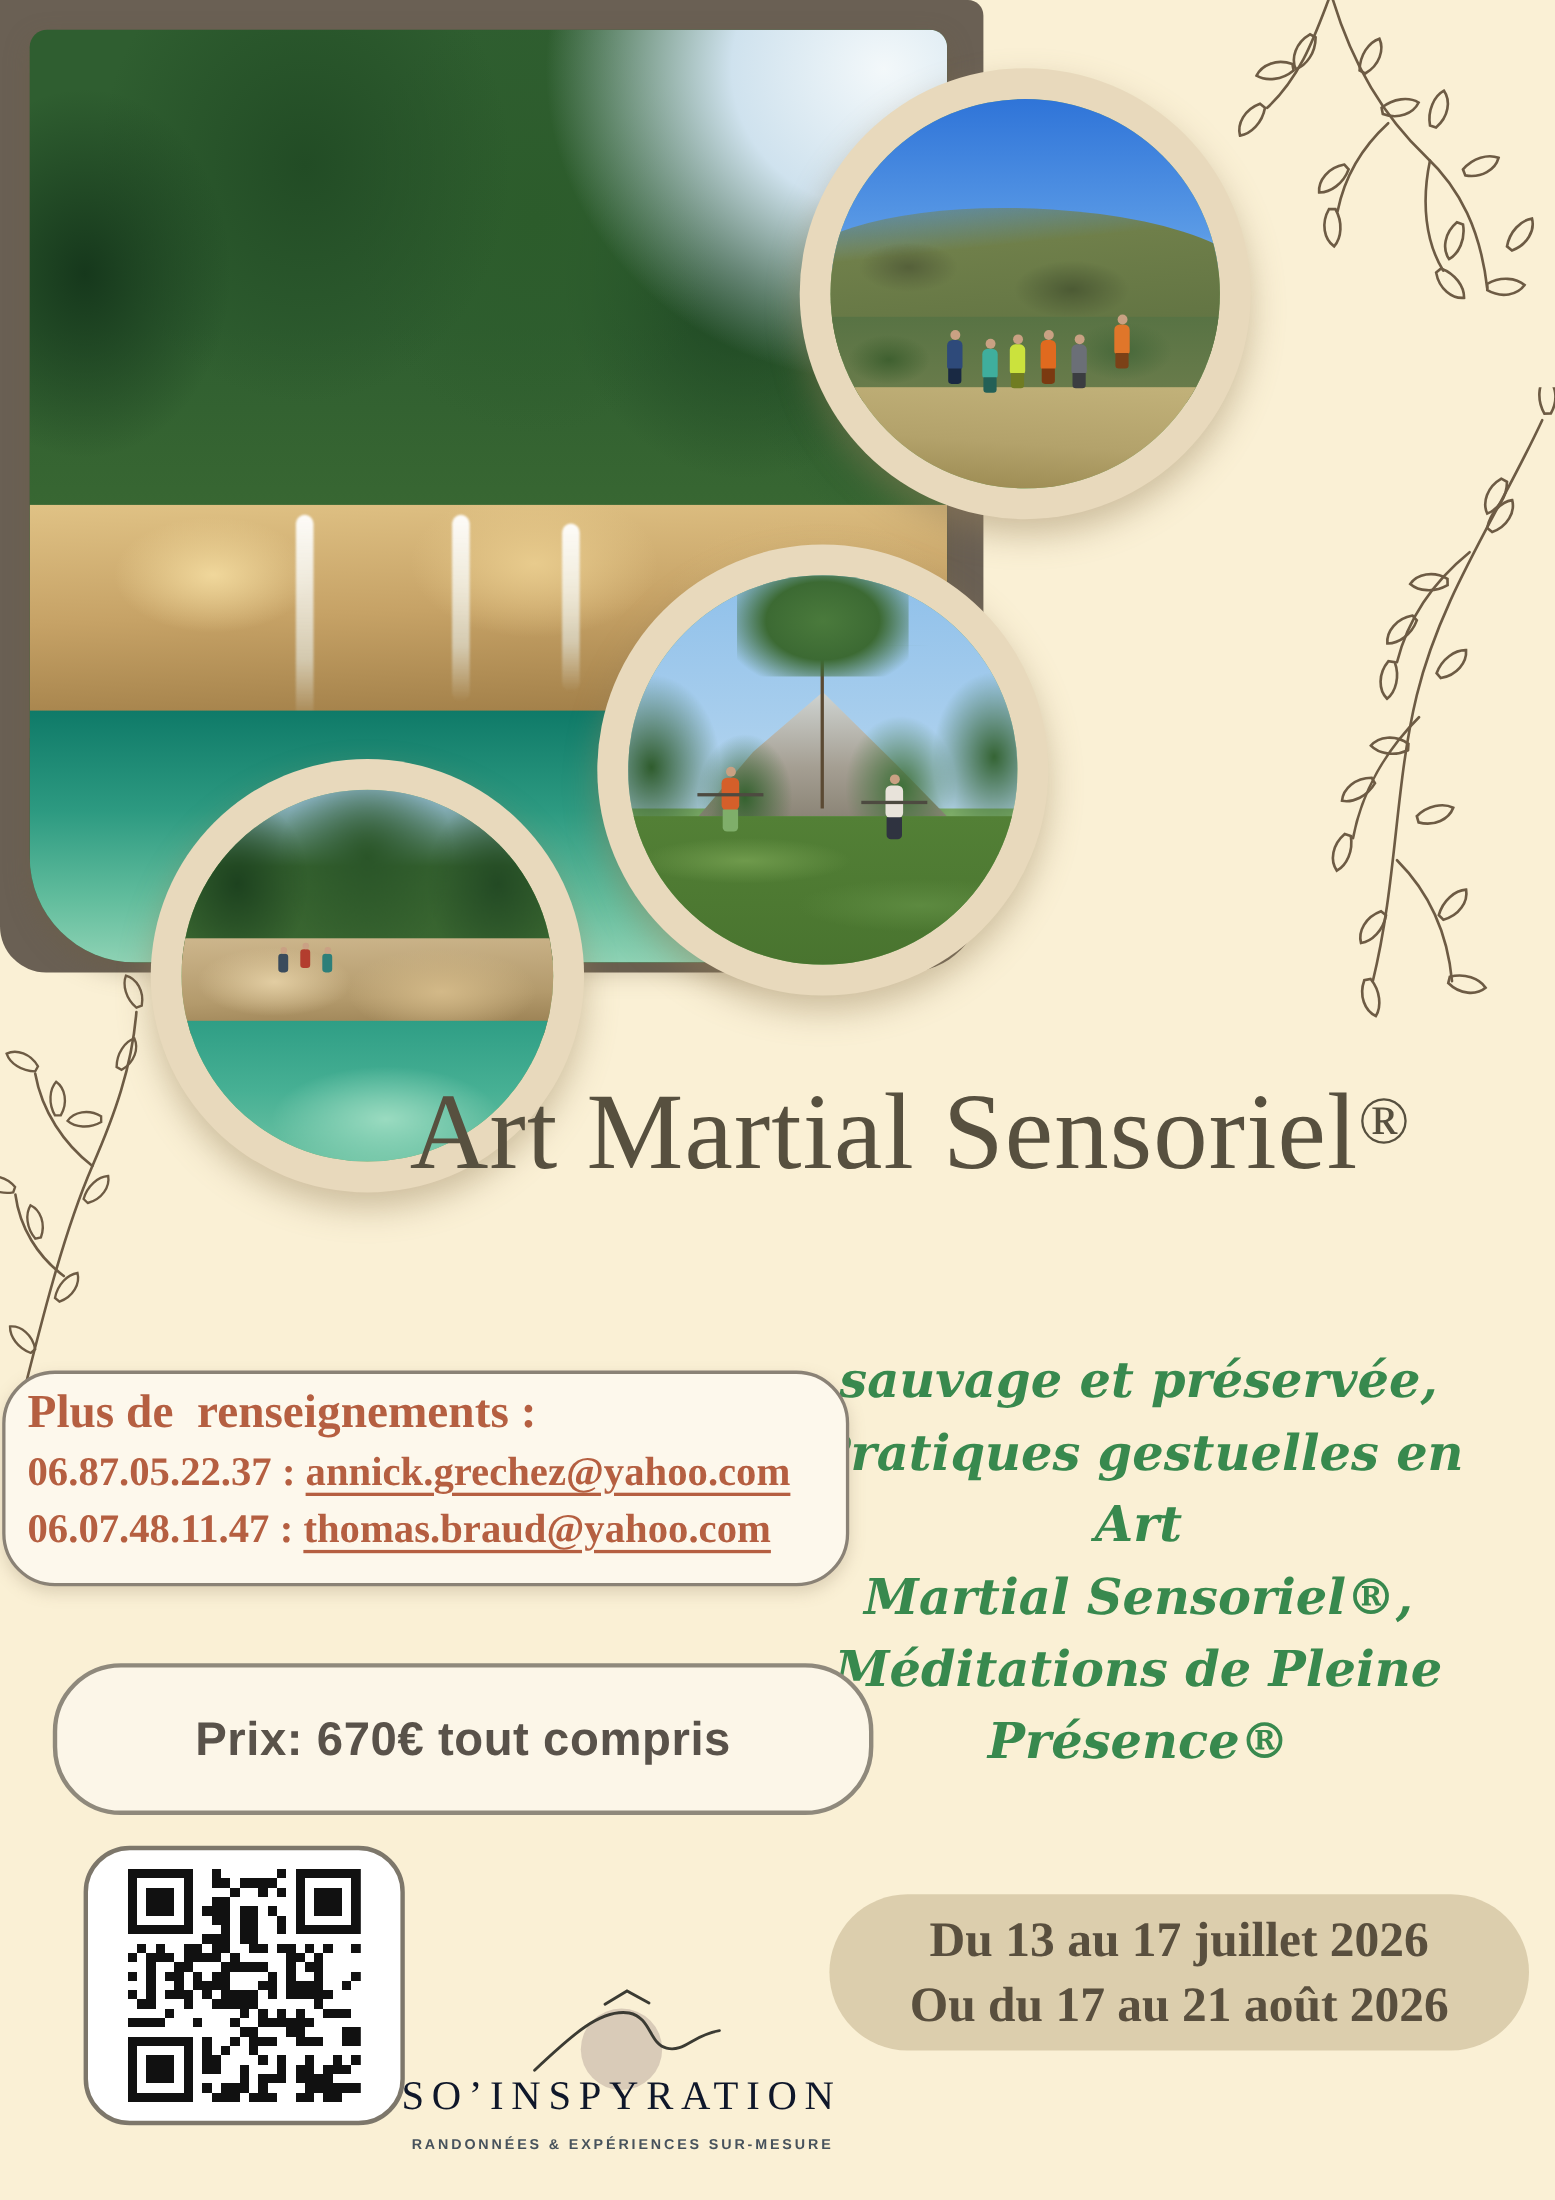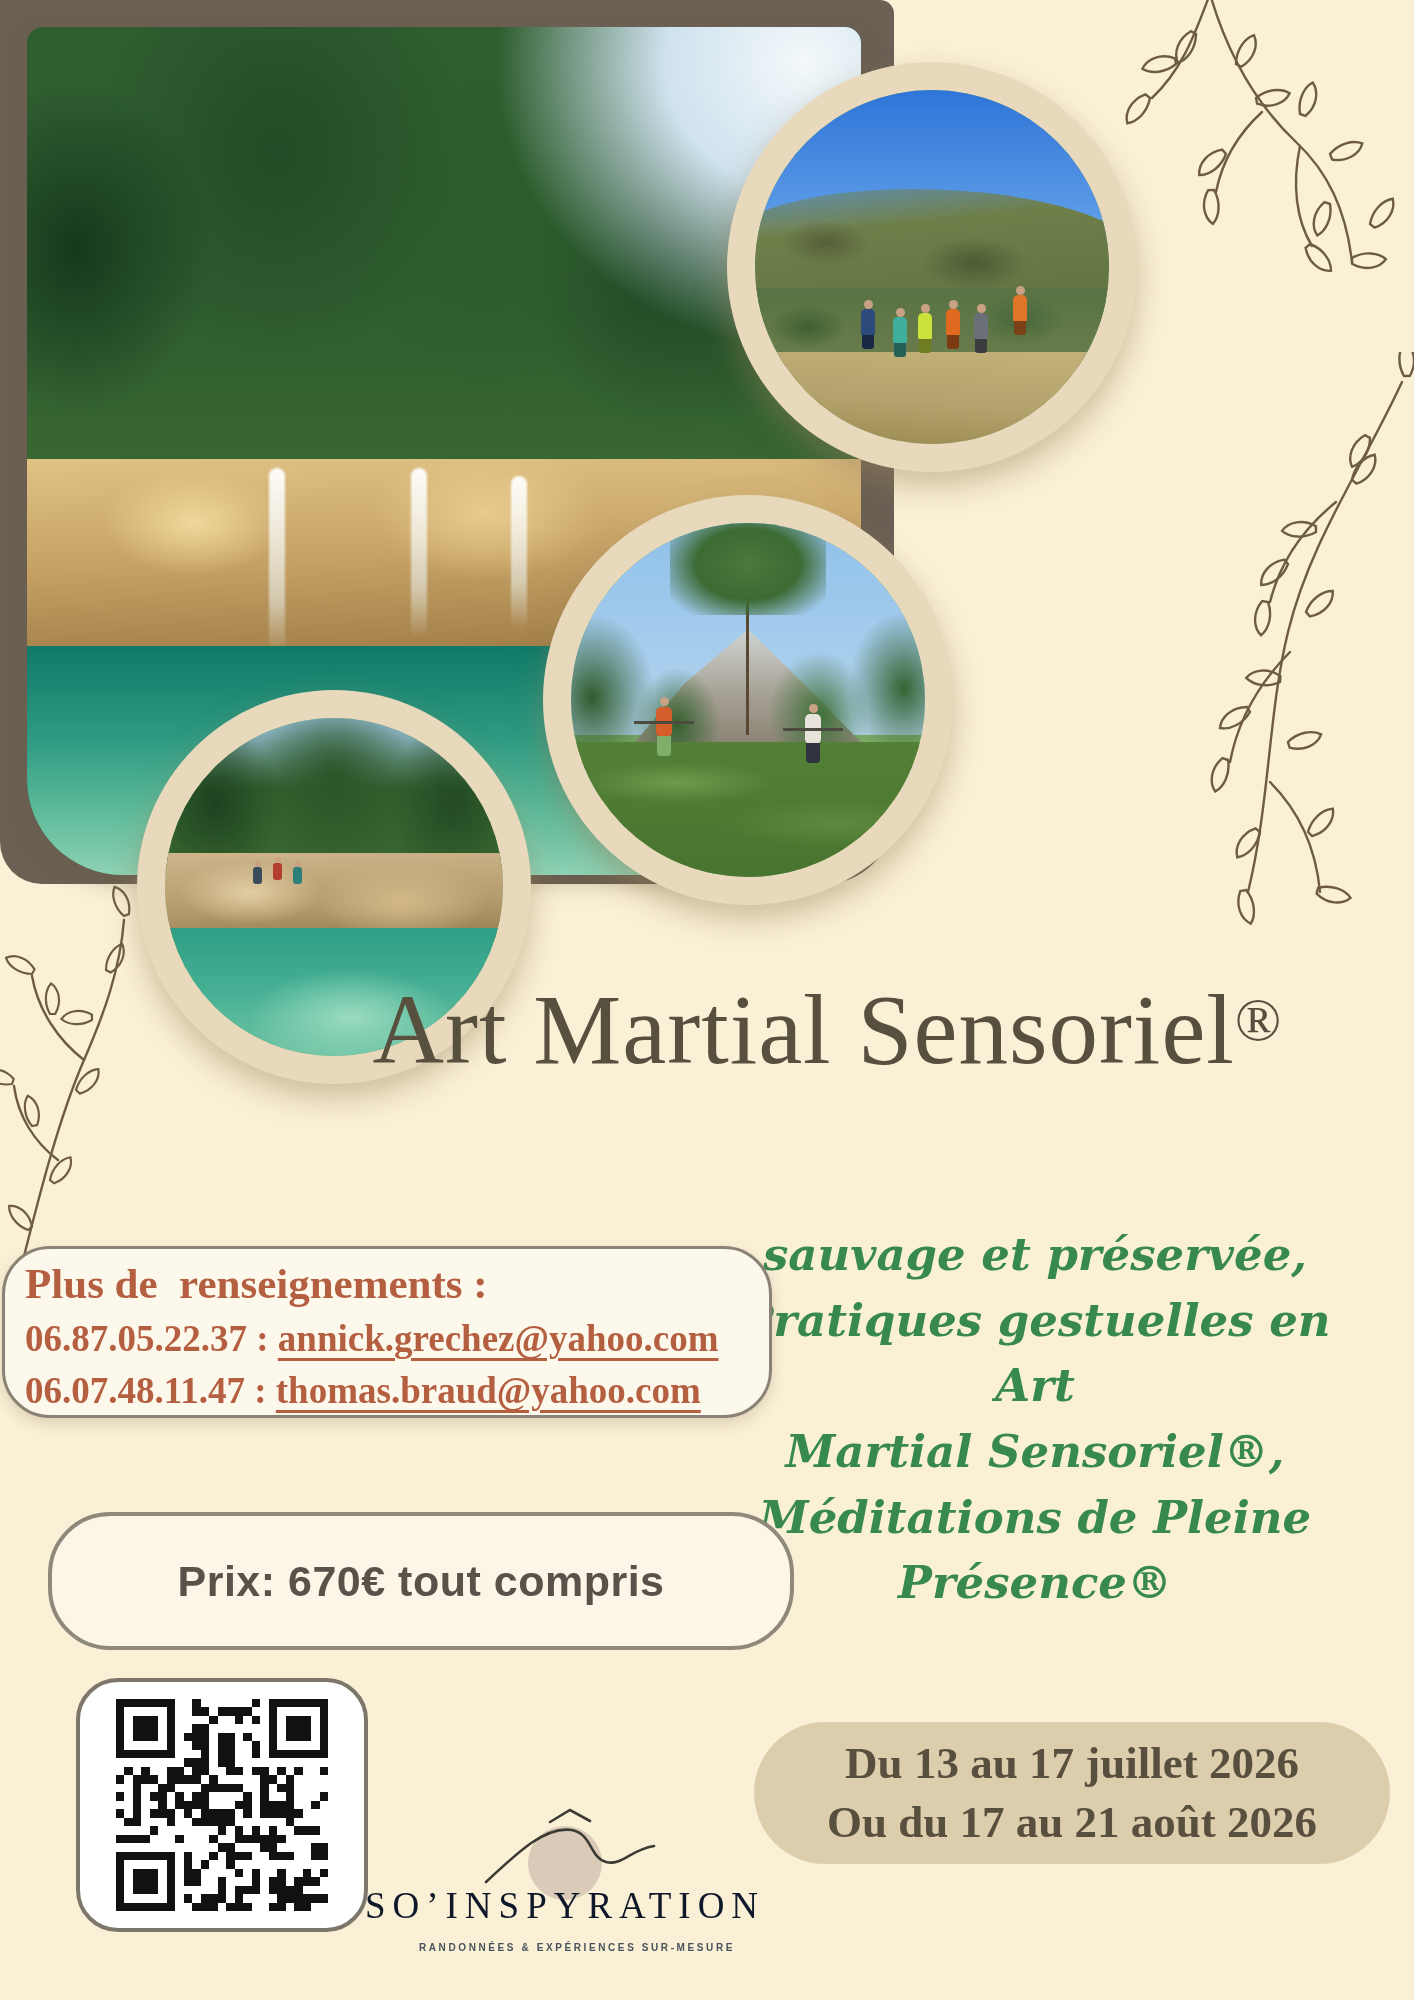--- a/index.html
+++ b/index.html
@@ -120,21 +120,21 @@
   .branch path{fill:none;stroke:#6d5b44;stroke-width:2.4;stroke-linecap:round;}
   
   .title{position:absolute;left:240px;top:982px;width:1174px;text-align:center;
     color:#57503f;font-size:99px;line-height:.97;letter-spacing:1px;}
   .title .reg{font-size:.62em;vertical-align:.38em;letter-spacing:0;}
   
   .desc{position:absolute;left:735px;top:1222px;width:600px;text-align:center;
     color:#38894e;font-family:"DejaVu Serif",serif;font-style:italic;font-weight:700;
     font-size:45px;line-height:1.46;}
   
-  .contact-box{position:absolute;left:2px;top:1246px;width:770px;height:172px;
+  .contact-box{position:absolute;left:2px;top:1246px;width:770px;height:196px;
     background:#fdf8ec;border:3px solid #8a8276;border-radius:48px;
     padding:10px 0 0 20px;box-sizing:border-box;box-shadow:0 6px 14px rgba(140,120,90,.25);}
   .contact-heading{color:#b55f41;font-weight:700;font-size:43px;white-space:pre-wrap;}
   .contact-line{color:#b55f41;font-weight:700;font-size:37px;margin-top:9px;white-space:nowrap;}
   .contact-line .email{text-decoration:underline;text-decoration-thickness:3px;text-underline-offset:7px;}
   
   .price-box{position:absolute;left:48px;top:1512px;width:746px;height:138px;
     border:4px solid #8f897c;border-radius:62px;background:#fcf6e8;box-sizing:border-box;
     display:flex;align-items:center;justify-content:center;}
   .price-label{font-family:"Liberation Sans",sans-serif;font-weight:700;
@@ -145,23 +145,23 @@
     display:flex;align-items:center;justify-content:center;}
   .qr-box svg{width:212px;height:212px;shape-rendering:crispEdges;}
   
   .logo{position:absolute;left:330px;top:1800px;width:470px;text-align:center;}
   .logo-circle{position:absolute;left:198px;top:26px;width:74px;height:74px;
     border-radius:50%;background:#d9cbb8;}
   .logo-mountain{position:absolute;left:150px;top:6px;width:180px;height:86px;}
   .logo-mountain path{fill:none;stroke:#3b3b33;stroke-width:2.6;stroke-linecap:round;}
   .logo-name{position:absolute;left:0;top:84px;width:100%;
     font-size:37px;letter-spacing:7px;color:#0f172a;}
-  .logo-tagline{position:absolute;left:12px;top:142px;width:100%;
+  .logo-tagline{position:absolute;left:1px;top:142px;width:100%;
     font-family:"Liberation Sans",sans-serif;font-weight:700;
-    font-size:10px;letter-spacing:2.6px;color:#47525c;text-align:center;}
+    font-size:13px;letter-spacing:2.6px;color:#47525c;text-align:center;}
   
   .dates-pill{position:absolute;left:754px;top:1722px;width:636px;height:142px;
     background:#dccead;border-radius:71px;display:flex;flex-direction:column;
     align-items:center;justify-content:center;}
   .dates-pill div{color:#594f3e;font-weight:700;font-size:45px;line-height:1.32;}
 </style>
 </head>
 <body>
 
 <div class="poster">

